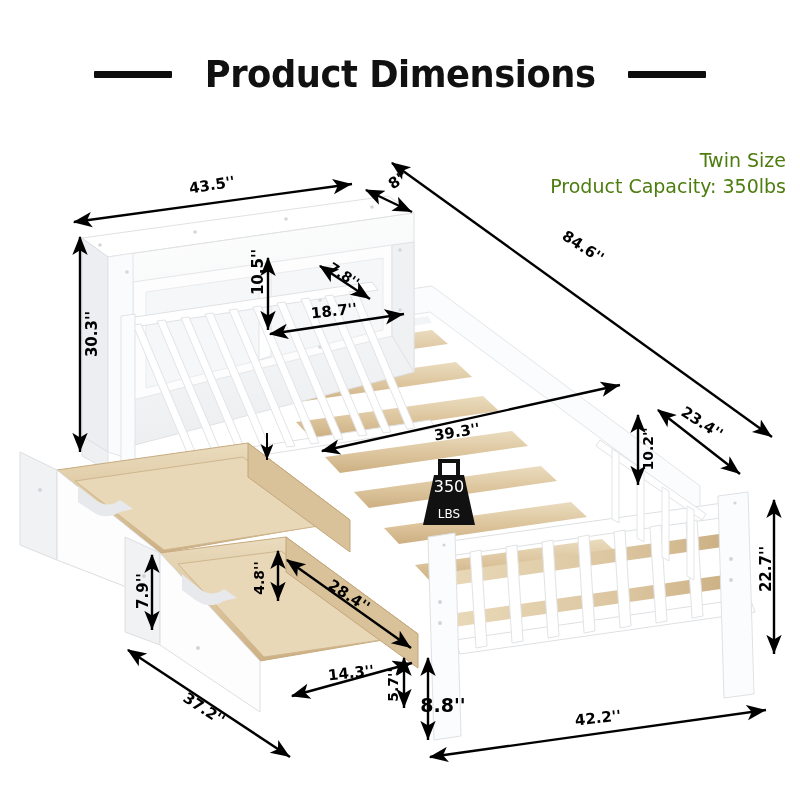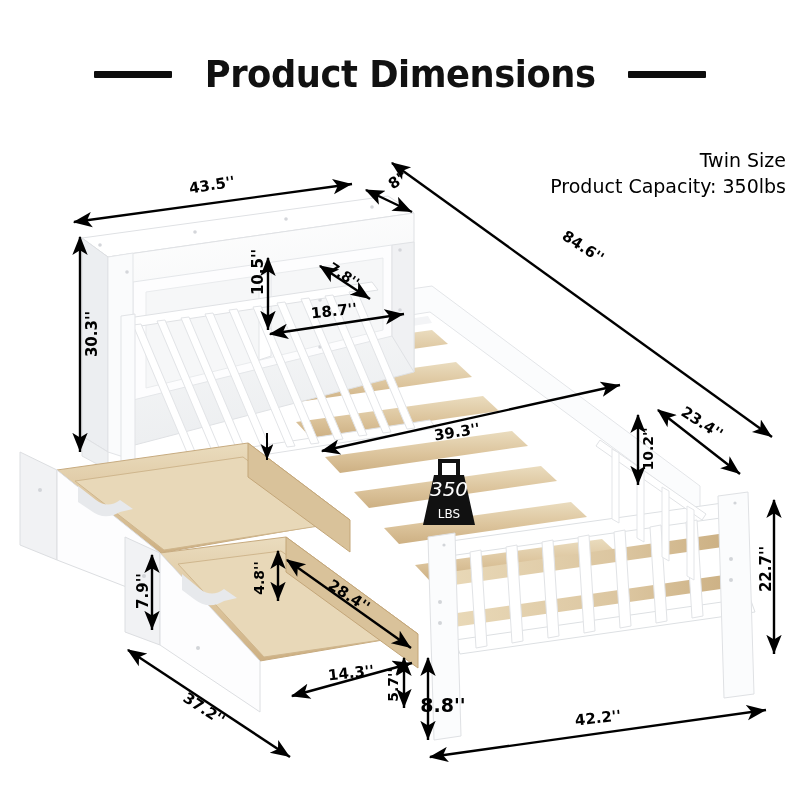--- a/index.html
+++ b/index.html
@@ -10,34 +10,34 @@
   .title-row{position:absolute;left:0;top:48px;width:800px;height:52px;
     display:flex;align-items:center;justify-content:center;gap:18px;}
   .title-dash{height:7px;background:#0d0d0d;border-radius:1px;}
   .title-dash.left{width:78px;}
   .title-dash.right{width:78px;}
   .title-text{font-family:"DejaVu Sans",sans-serif;font-weight:700;font-size:38px;
     letter-spacing:-0.5px;color:#111;white-space:nowrap;transform:scaleX(.93);}
 
   
   .note{position:absolute;right:14px;top:148px;text-align:right;
-    font-family:"DejaVu Sans",sans-serif;font-size:19px;color:#000000;line-height:1.35;}
+    font-family:"DejaVu Sans",sans-serif;font-size:19px;color:#4d7c0f;line-height:1.35;}
 
   
   #art{position:absolute;left:0;top:0;width:800px;height:800px;}
 
   
   .dim{position:absolute;font-family:"DejaVu Sans",sans-serif;font-weight:700;
     color:#000;white-space:nowrap;transform-origin:center center;}
 
   
   .badge{position:absolute;left:418px;top:455px;width:62px;height:74px;}
   .badge .bnum,.badge .blbs{position:absolute;left:0;width:62px;text-align:center;
     color:#fff;font-family:"DejaVu Sans",sans-serif;font-weight:400;}
-  .badge .bnum{top:22px;font-size:20px;font-style:italic;}
+  .badge .bnum{top:22px;font-size:16px;}
   .badge .blbs{top:52px;font-size:12px;}
 </style>
 </head>
 <body>
 
 <div id="stage">
 
   <div class="title-row">
     <div class="title-dash left"></div>
     <div class="title-text">Product Dimensions</div>

